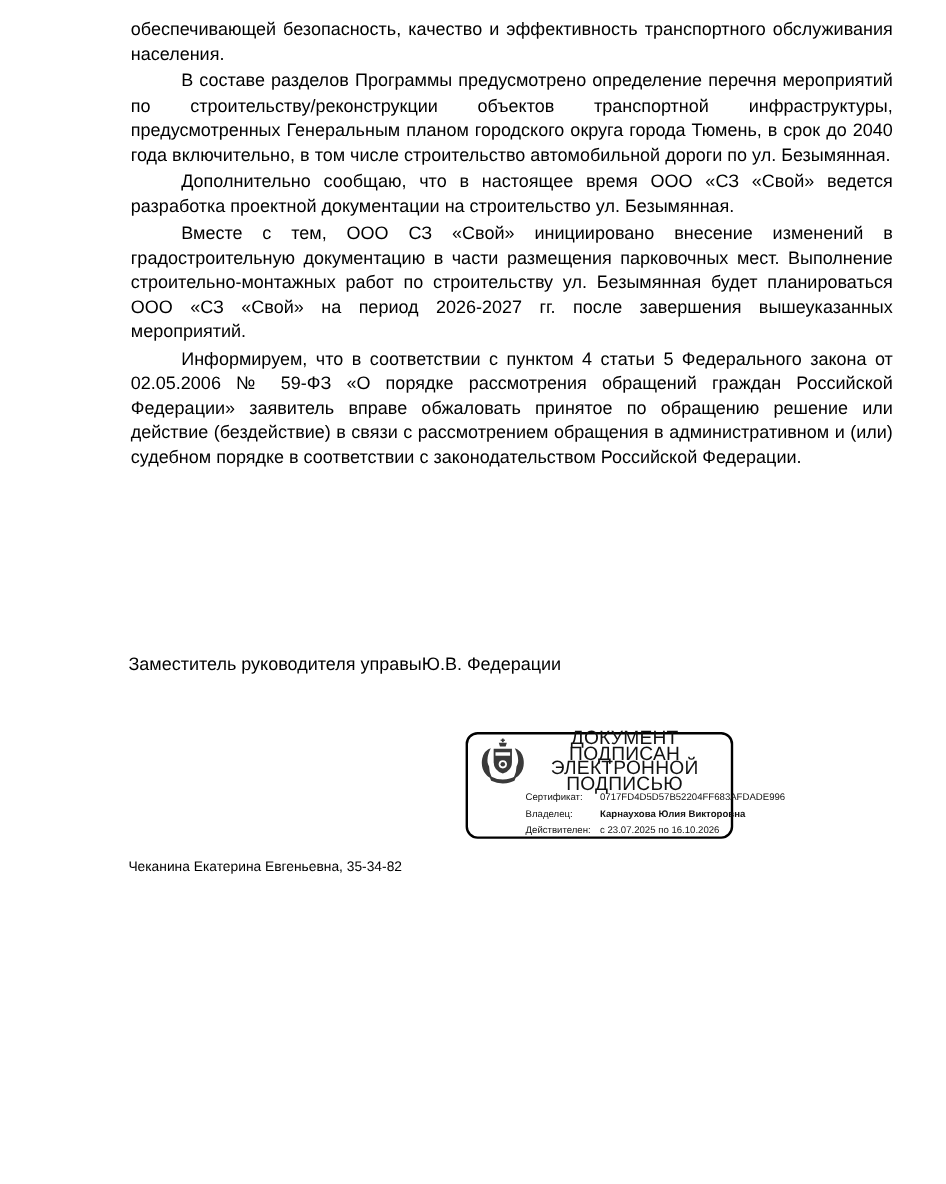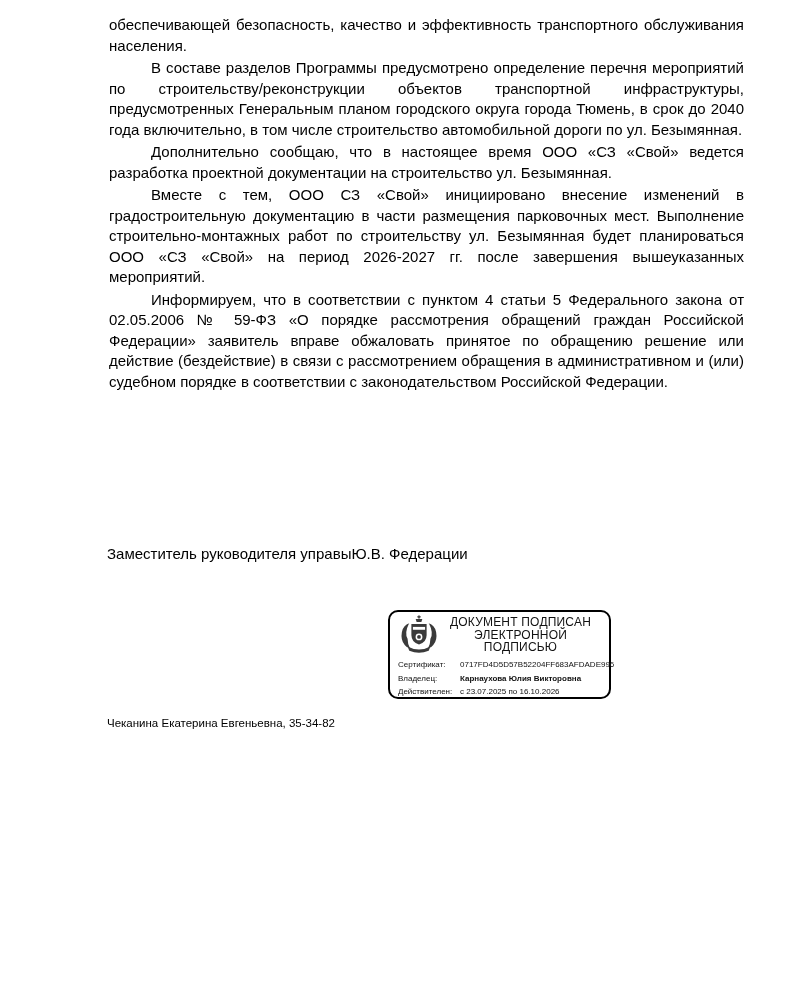--- a/index.html
+++ b/index.html
@@ -47,33 +47,34 @@
     align-items: center;
     height: 40px;
   }
   .stamp-emblem {
     width: 42px; height: 40px;
     flex: 0 0 auto;
   }
   .stamp-title {
     flex: 1;
     text-align: center;
-    font-size: 12px;
+    font-size: 16px;
     line-height: 12.5px;
     letter-spacing: 0.2px;
     color: #111;
   }
   .stamp-fields {
     margin-top: 3px;
     font-size: 8px;
   }
   .stamp-row {
     display: flex;
     line-height: 13.5px;
     white-space: nowrap;
+    margin-left: 40px;
   }
   .stamp-label { width: 62px; flex: 0 0 auto; color: #111; }
   .stamp-value { color: #111; text-align: right; }
   .stamp-value.bold { font-weight: bold; }
 
   .executor {
     position: absolute;
     left: 107px; top: 716px;
     font-size: 11.5px;
     line-height: 14px;

